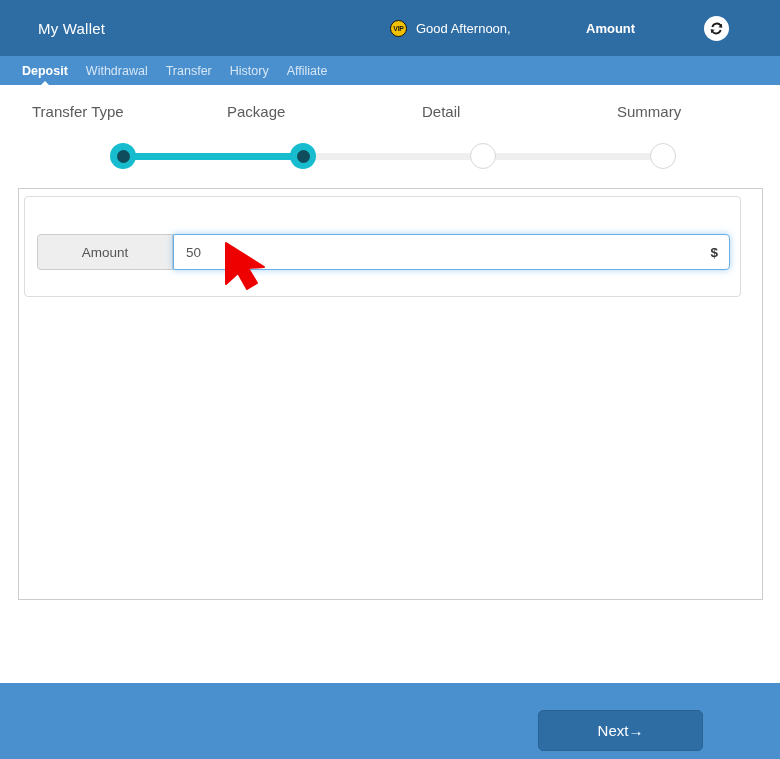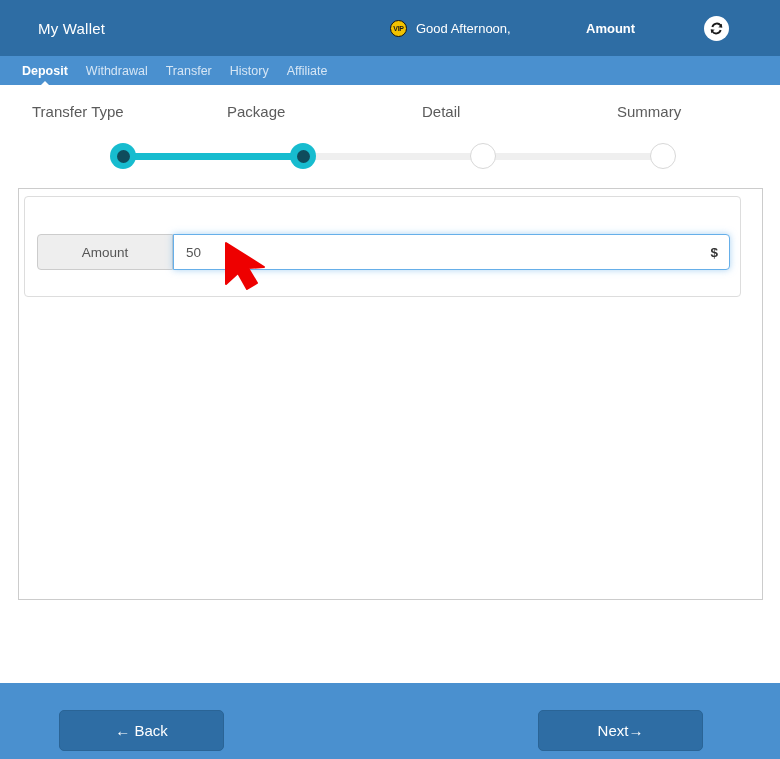--- a/index.html
+++ b/index.html
@@ -360,15 +360,14 @@
   </div>
 </div>
 
 <div class="cursor">
   <svg width="54" height="50" viewBox="0 0 54 50" aria-hidden="true">
     <polygon points="2,2 2,43 14,32 23,48 33,42 24,27 40,26" fill="#ee0000" stroke="#ee0000" stroke-width="2" stroke-linejoin="round"></polygon>
   </svg>
 </div>
 
 <div class="footer">
-  <div class="btn btn-back">← Back</div>
   <div class="btn btn-next">Next→</div>
 </div>
 
 </body></html>

